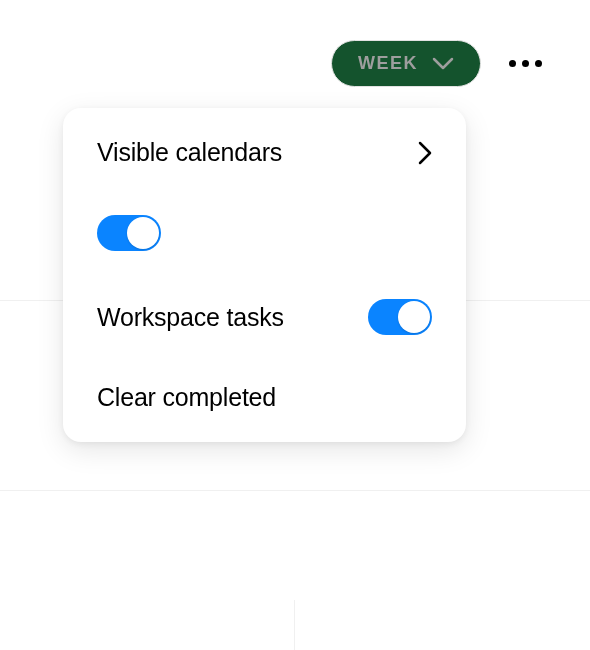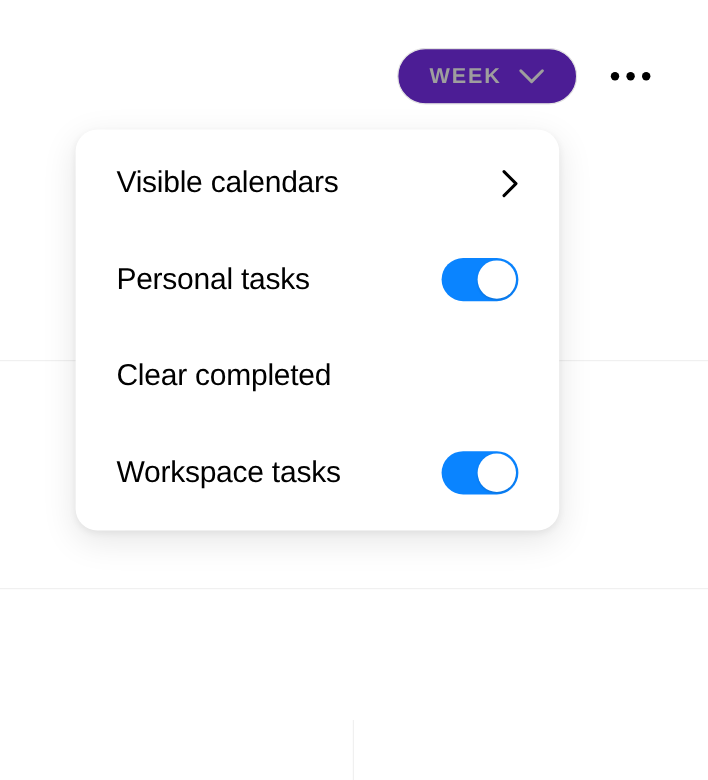--- a/index.html
+++ b/index.html
@@ -39,21 +39,21 @@
       align-items: center;
       gap: 20px;
     }
     .view-dropdown {
       display: flex;
       align-items: center;
       gap: 14px;
       border: 1.5px solid #e2e2e2;
       border-radius: 26px;
       padding: 12px 26px;
-      background: #4c1d95;
+      background: #14532d;
     }
     .view-dropdown-label {
       font-size: 18px;
       font-weight: 700;
       letter-spacing: 1.5px;
       color: #9e9e9e;
       text-transform: uppercase;
     }
     .view-dropdown svg { display: block; }
     .more-button {
@@ -138,30 +138,29 @@
 
   <div class="menu-item">
     <span class="menu-item-label">Visible calendars</span>
     <svg class="chevron-right" width="14" height="24" viewBox="0 0 14 24">
       <path d="M2 2 L12 12 L2 22" stroke="#000" stroke-width="2.5" fill="none" stroke-linecap="round" stroke-linejoin="round"></path>
     </svg>
   </div>
 
 
   <div class="menu-item">
-    <span class="menu-item-label">Personal tasks</span>
+    <div class="toggle">
+      <div class="toggle-knob"></div>
+    </div>
+  </div>
+
+  <div class="menu-item">
+    <span class="menu-item-label">Workspace tasks</span>
     <div class="toggle">
       <div class="toggle-knob"></div>
     </div>
   </div>
 
   <div class="menu-item">
     <span class="menu-item-label">Clear completed</span>
   </div>
 
-  <div class="menu-item">
-    <span class="menu-item-label">Workspace tasks</span>
-    <div class="toggle">
-      <div class="toggle-knob"></div>
-    </div>
-  </div>
-
 </div>
 
 </body></html>

